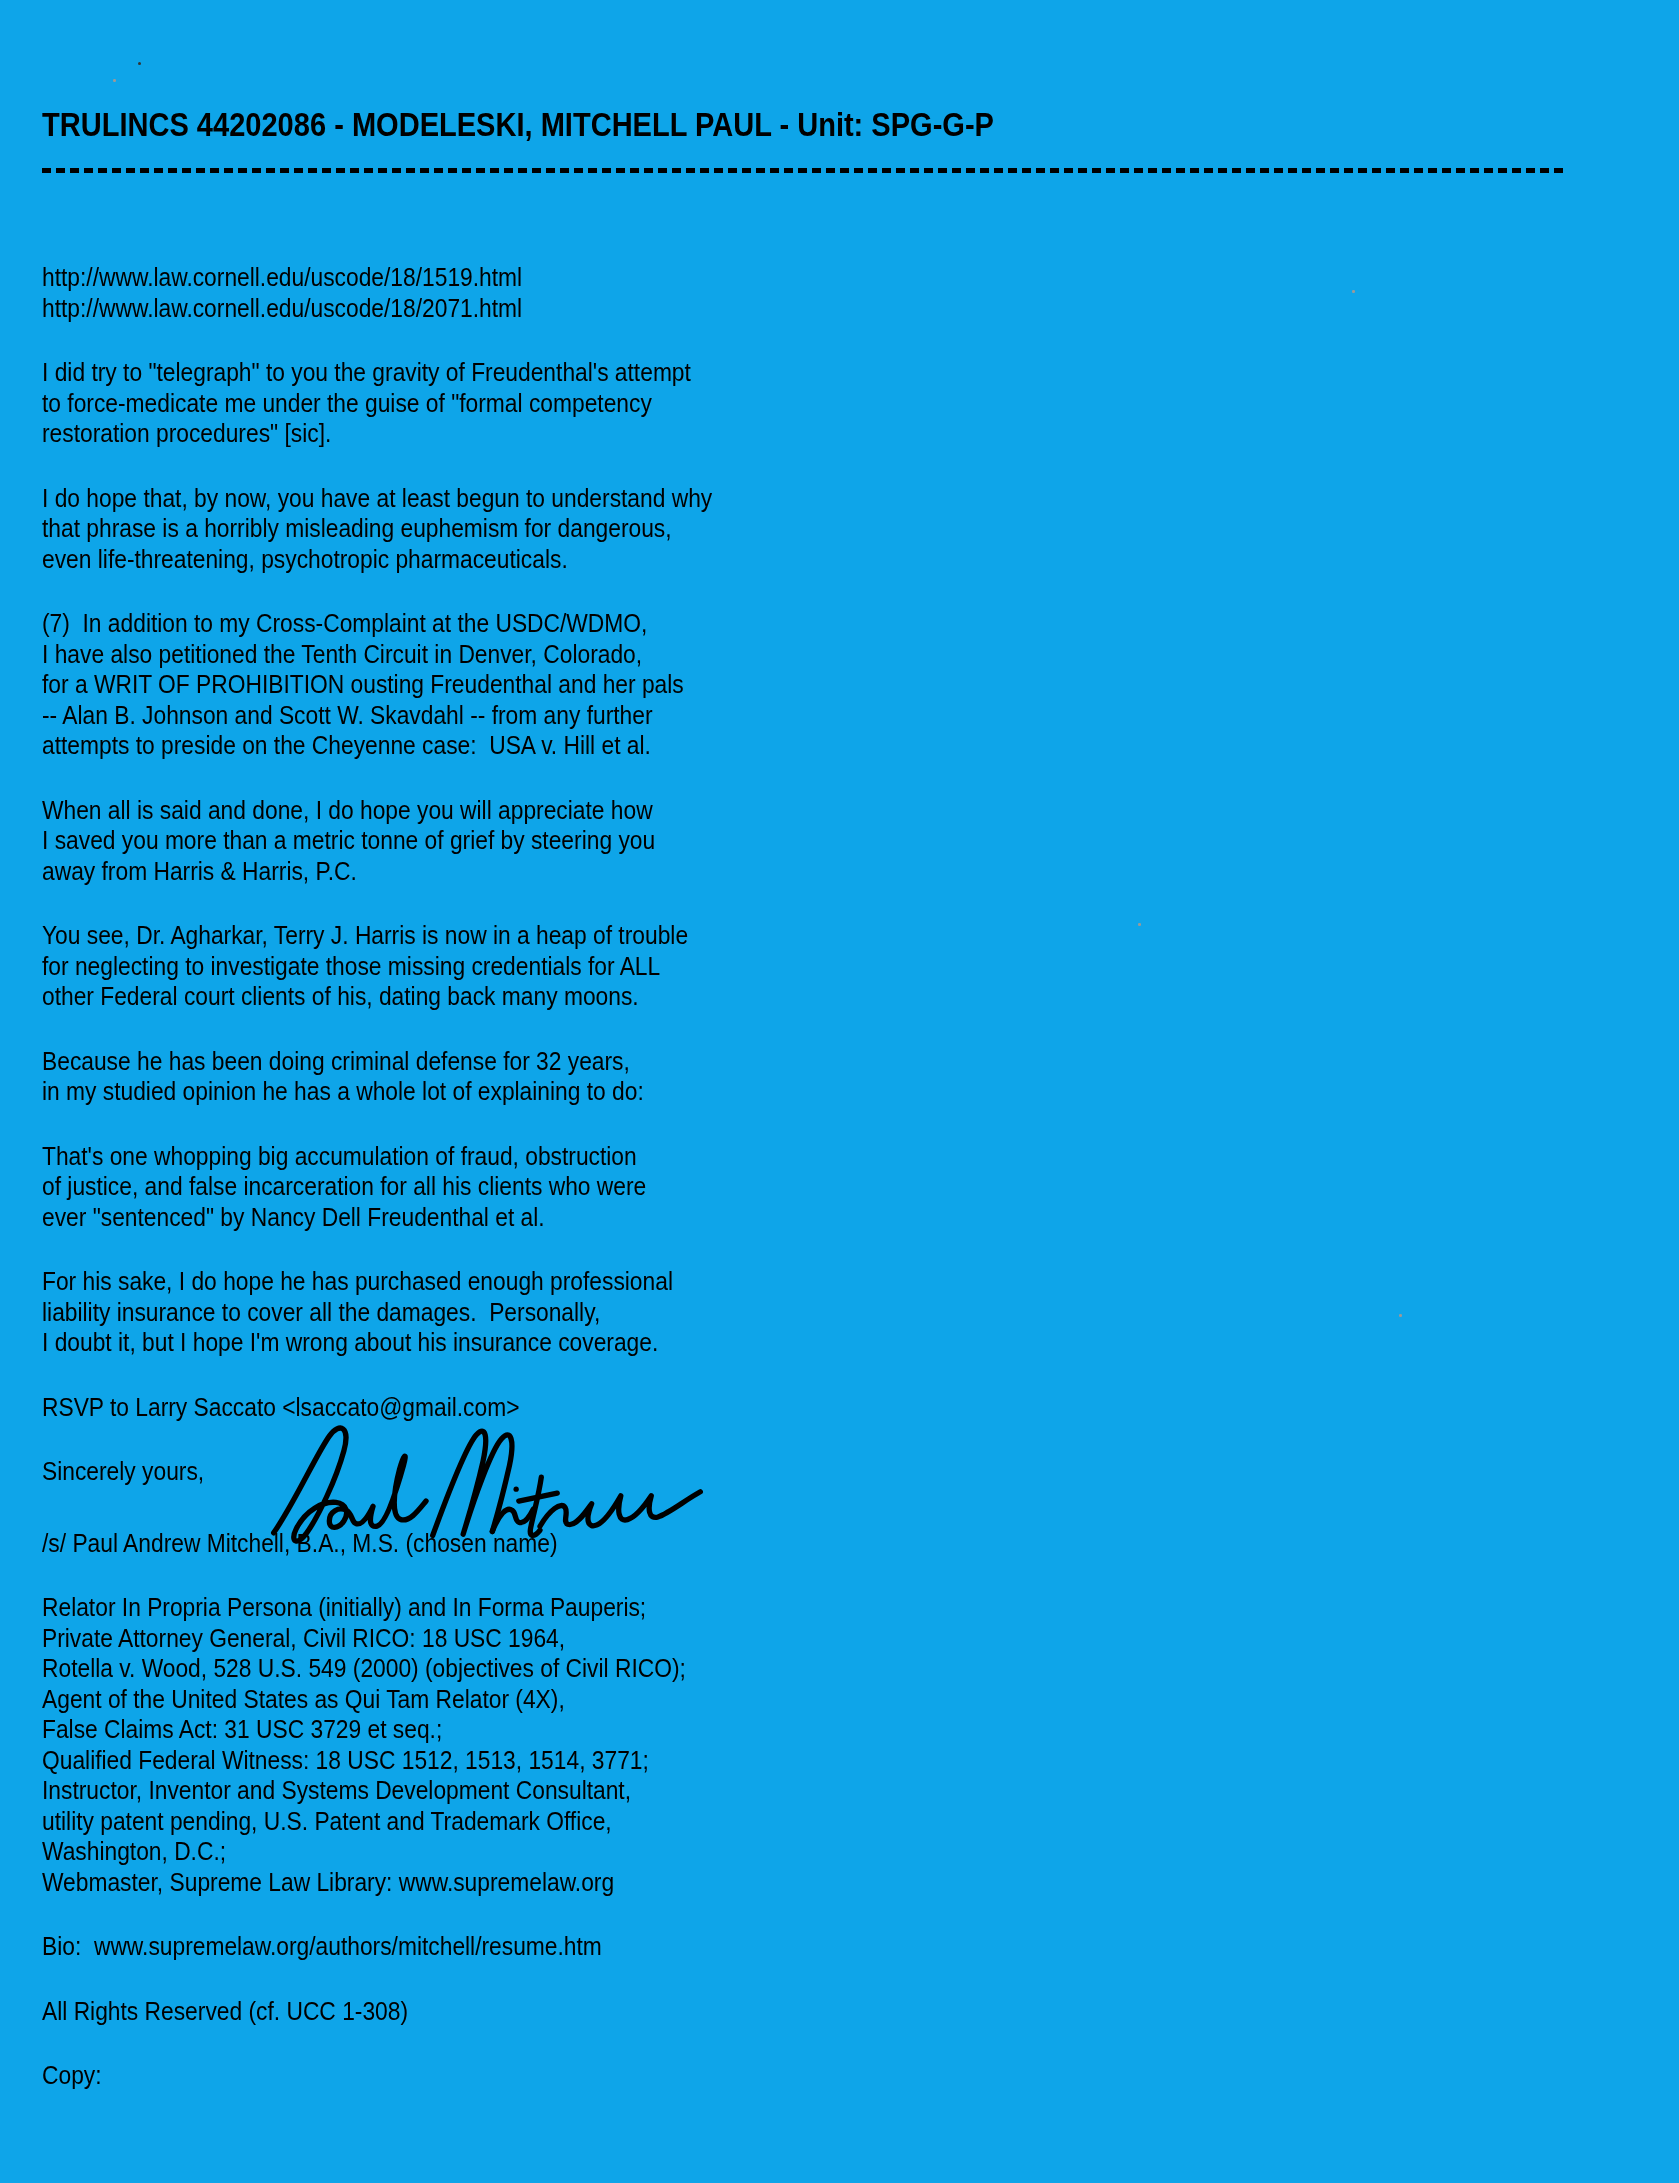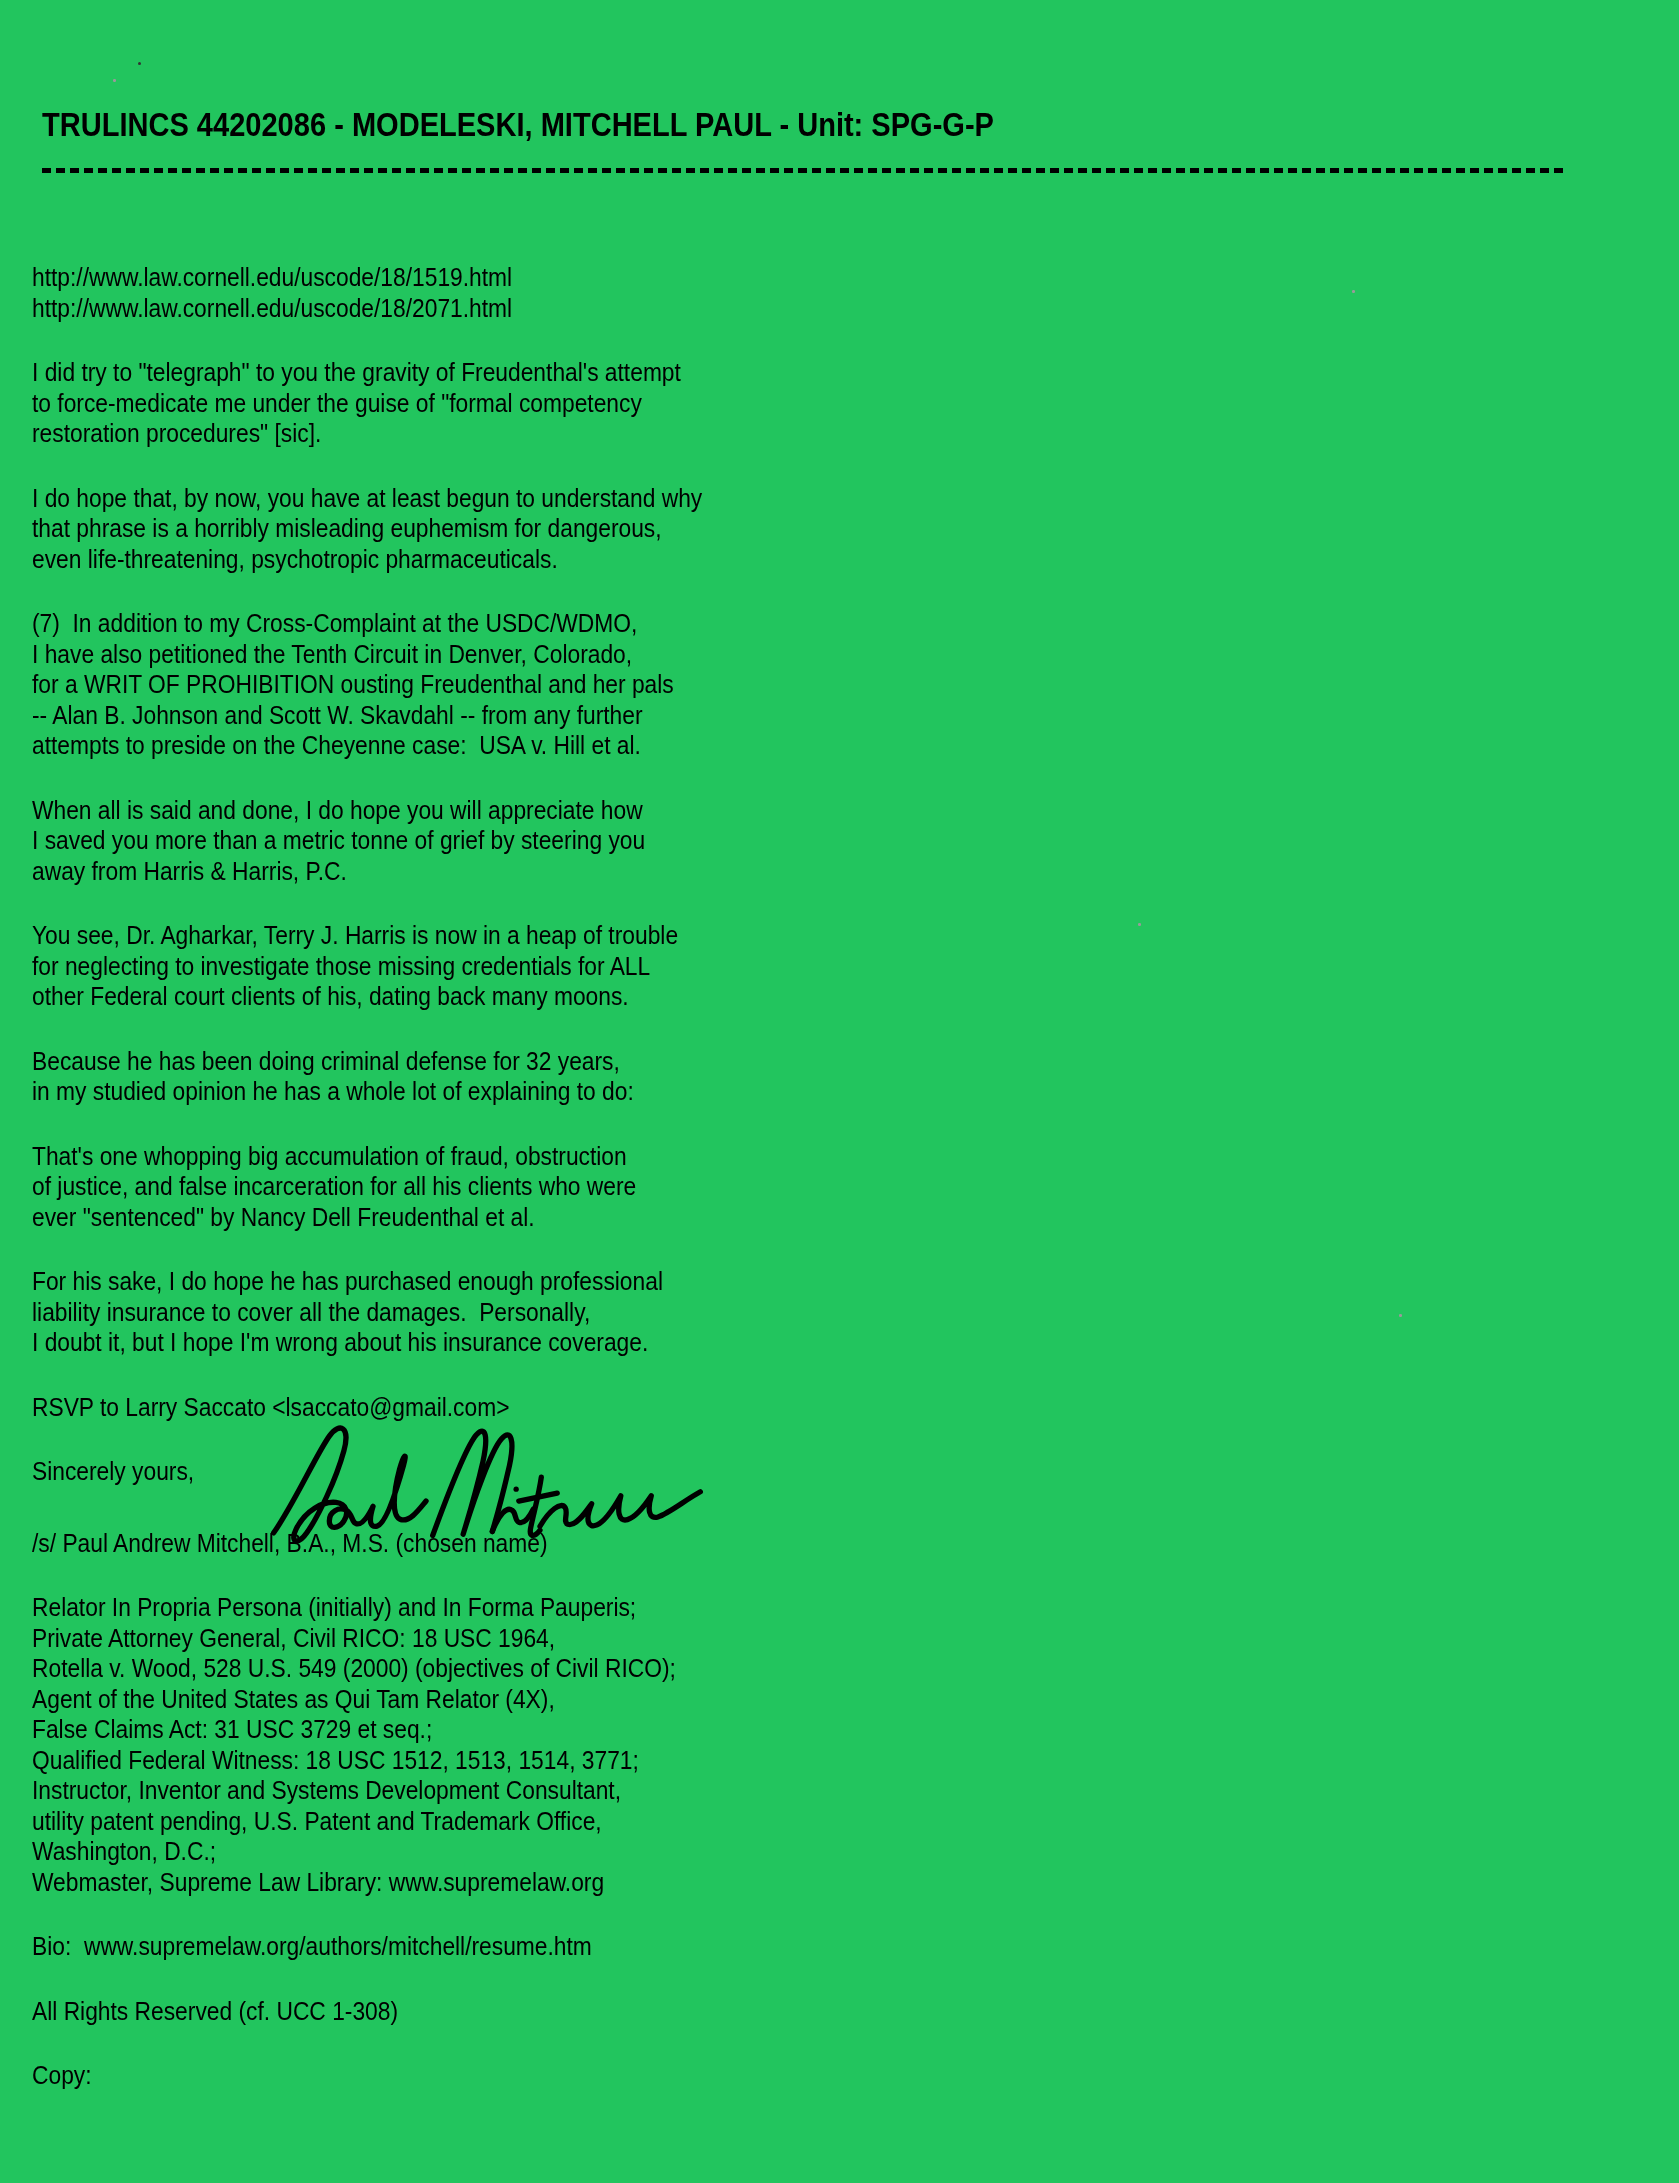--- a/index.html
+++ b/index.html
@@ -1,20 +1,20 @@
 <!DOCTYPE html>
 <html style="font-size:10.6px"><head>
 <meta charset="utf-8">
 <style>
   html, body { margin: 0; padding: 0; background: #e8e8e8; }
   #page {
     position: relative;
     width: 1680px;
     height: 2183px;
-    background: #22c55e;
+    background: #0ea5e9;
     color: #000;
     overflow: hidden;
     font-family: "Liberation Sans", sans-serif;
   }
   
   .txt {
     font-size: 26.5px;
     line-height: 30.5px;
     white-space: pre-wrap;
     transform: scaleX(0.86);
@@ -35,21 +35,21 @@
   #divider {
     position: absolute;
     left: 42px;
     top: 168px;
     width: 1523px;
     height: 4.6px;
     background: repeating-linear-gradient(90deg, #000 0 8.6px, transparent 8.6px 14px);
   }
   #flow {
     position: absolute;
-    left: 32px;
+    left: 42px;
     top: 262px;
     width: 1603px;
   }
   #flow > div { margin: 0 0 34px 0; }
   #flow > div.gap-lg { margin-bottom: 41px; }
   #signature-svg {
     position: absolute;
     left: 255px;
     top: 1403px;
     width: 464px;

